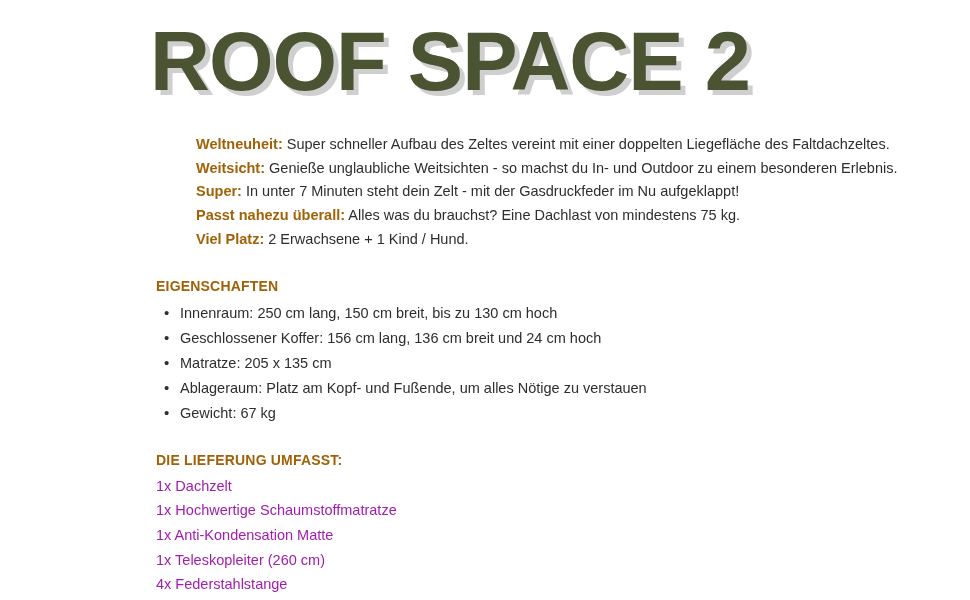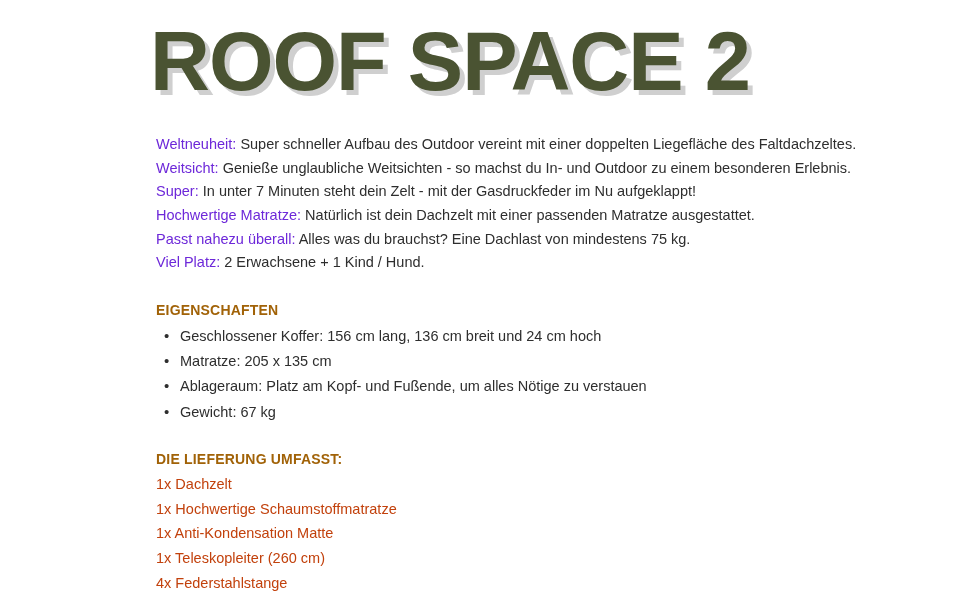--- a/index.html
+++ b/index.html
@@ -41,22 +41,23 @@
     font-size: 14.5px;
     line-height: 1.32;
     color: #2e2e2e;
   }
   .intro p {
     margin: 0 0 4.5px 0;
     font-size: 14.5px;
     color: #2e2e2e;
   }
   .intro p b {
-    font-weight: normal;
-    color: #6d28d9;
+    font-weight: bold;
+    color: #a16207;
+    margin-left: 40px;
   }
   .section-heading {
     font-weight: bold;
     font-size: 14px;
     letter-spacing: 0.2px;
     color: #a16207;
     margin: 0;
   }
   .gap-before-props { height: 24px; }
   .gap-before-delivery { height: 22px; }
@@ -79,46 +80,46 @@
     top: -1px;
     color: #2e2e2e;
     font-size: 15px;
   }
   .delivery-list {
     margin-top: 7px;
   }
   .delivery-list div {
     margin: 0 0 5.5px 0;
     font-size: 14.5px;
-    color: #c2410c;
+    color: #a21caf;
   }
 </style>
 </head>
 <body>
 
 <div class="page">
 
   <div class="hero-title">ROOF SPACE 2</div>
 
   <div class="content">
 
     <div class="intro">
-      <p><b>Weltneuheit:</b> <span>Super schneller Aufbau des Outdoor vereint mit einer doppelten Liegefläche des Faltdachzeltes.</span></p>
+      <p><b>Weltneuheit:</b> <span>Super schneller Aufbau des Zeltes vereint mit einer doppelten Liegefläche des Faltdachzeltes.</span></p>
       <p><b>Weitsicht:</b> <span>Genieße unglaubliche Weitsichten - so machst du In- und Outdoor zu einem besonderen Erlebnis.</span></p>
       <p><b>Super:</b> <span>In unter 7 Minuten steht dein Zelt - mit der Gasdruckfeder im Nu aufgeklappt!</span></p>
-      <p><b>Hochwertige Matratze:</b> <span>Natürlich ist dein Dachzelt mit einer passenden Matratze ausgestattet.</span></p>
       <p><b>Passt nahezu überall:</b> <span>Alles was du brauchst? Eine Dachlast von mindestens 75 kg.</span></p>
       <p><b>Viel Platz:</b> <span>2 Erwachsene + 1 Kind / Hund.</span></p>
     </div>
 
     <div class="gap-before-props"></div>
 
     <div class="section-heading">EIGENSCHAFTEN</div>
 
     <ul class="features">
+      <li>Innenraum: 250 cm lang, 150 cm breit, bis zu 130 cm hoch</li>
       <li>Geschlossener Koffer: 156 cm lang, 136 cm breit und 24 cm hoch</li>
       <li>Matratze: 205 x 135 cm</li>
       <li>Ablageraum: Platz am Kopf- und Fußende, um alles Nötige zu verstauen</li>
       <li>Gewicht: 67 kg</li>
     </ul>
 
     <div class="gap-before-delivery"></div>
 
     <div class="section-heading">DIE LIEFERUNG UMFASST:</div>
 

